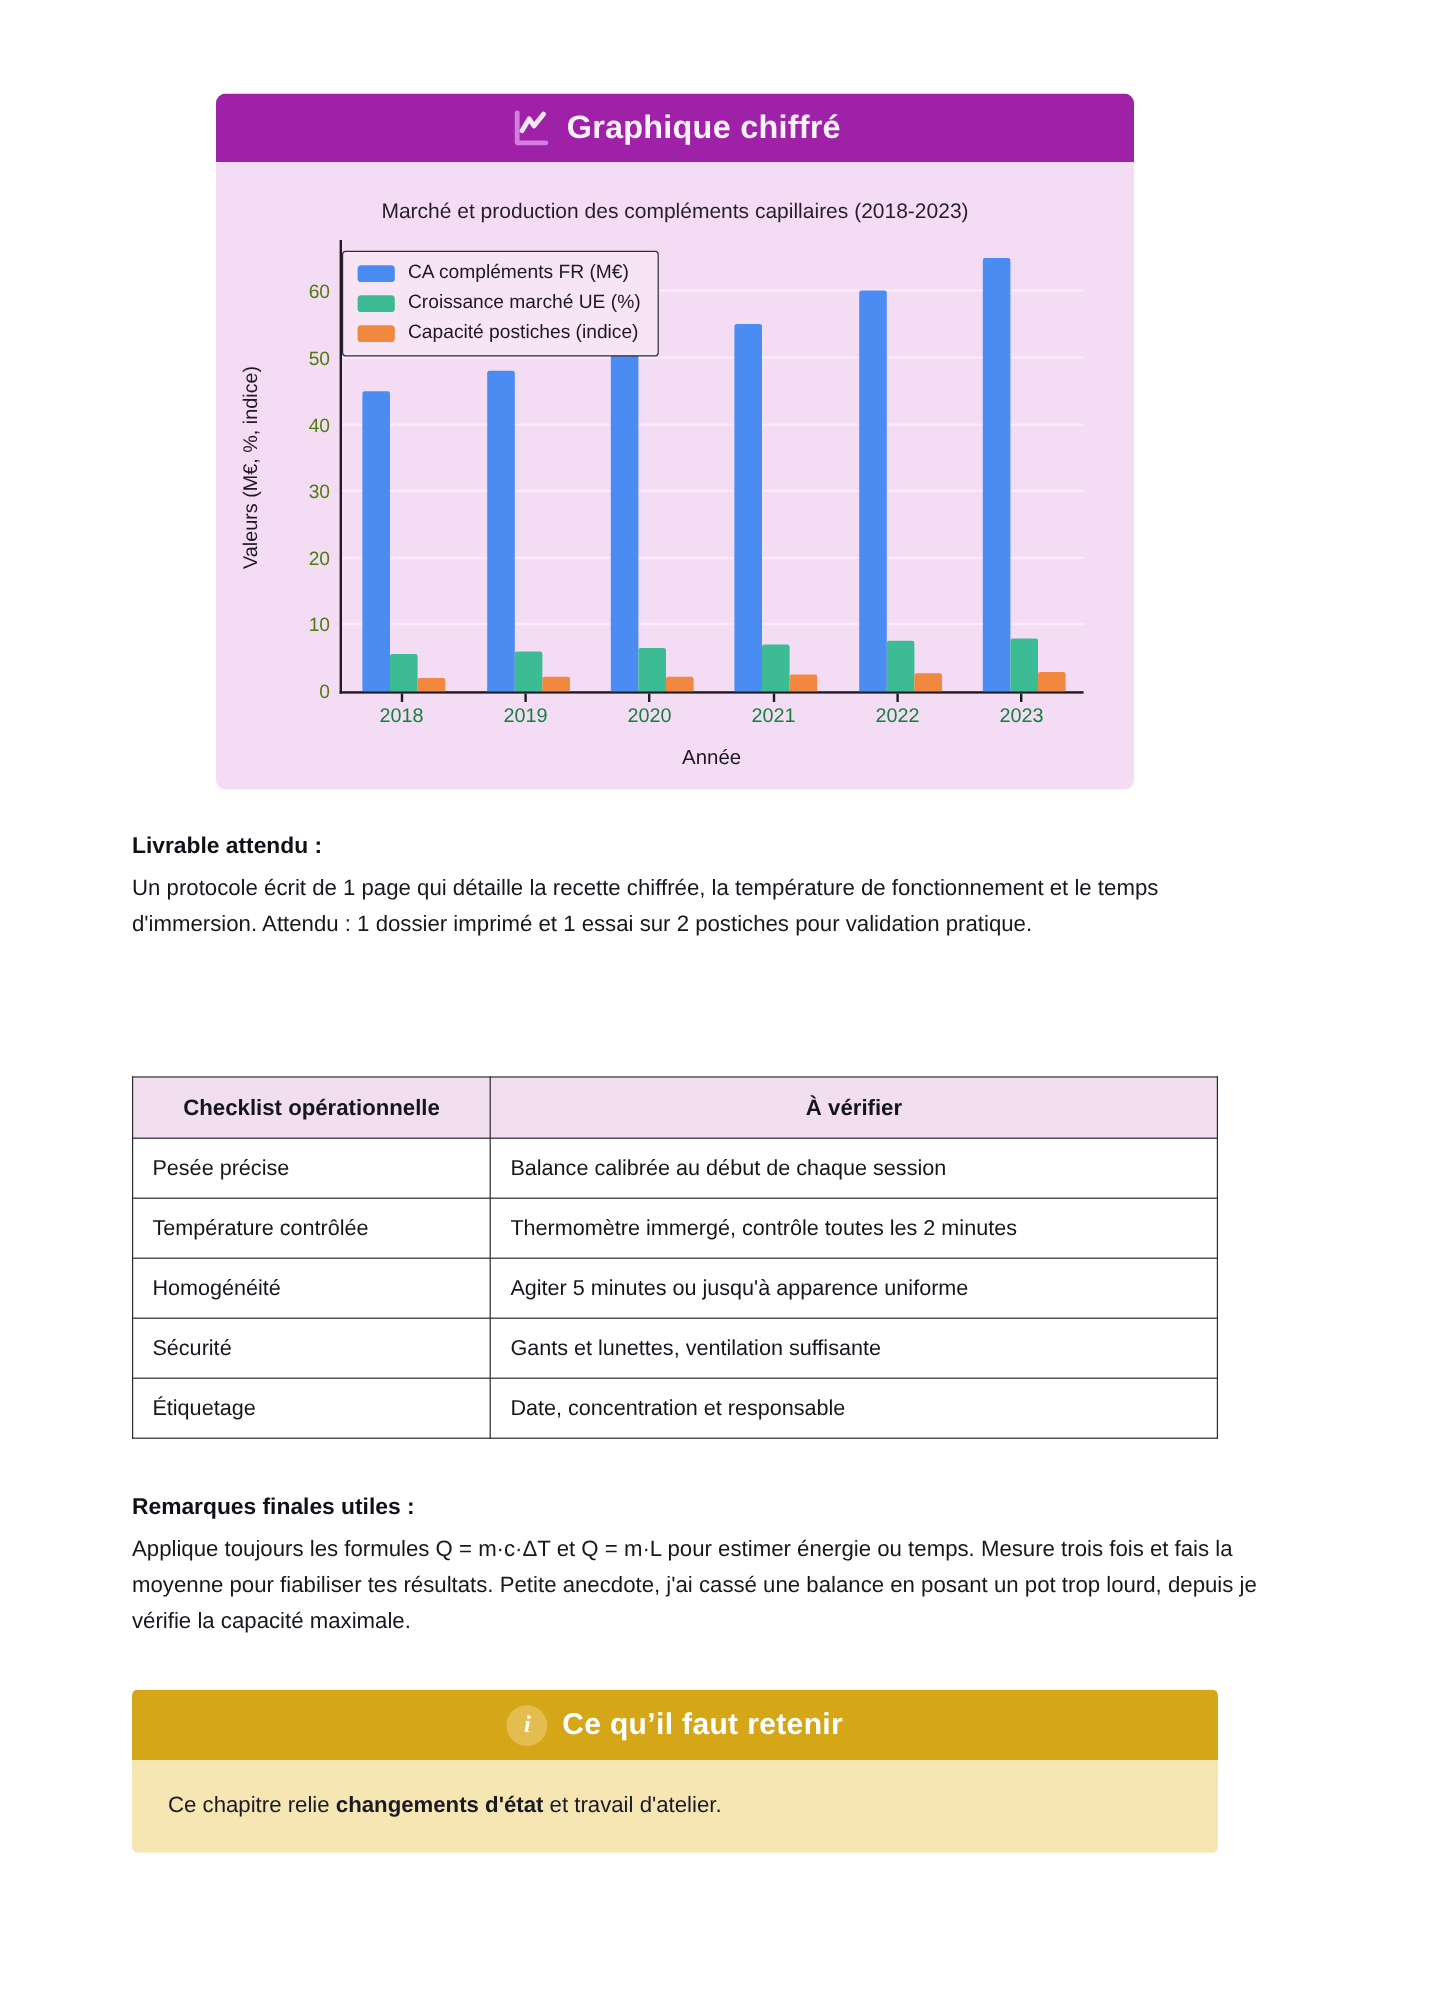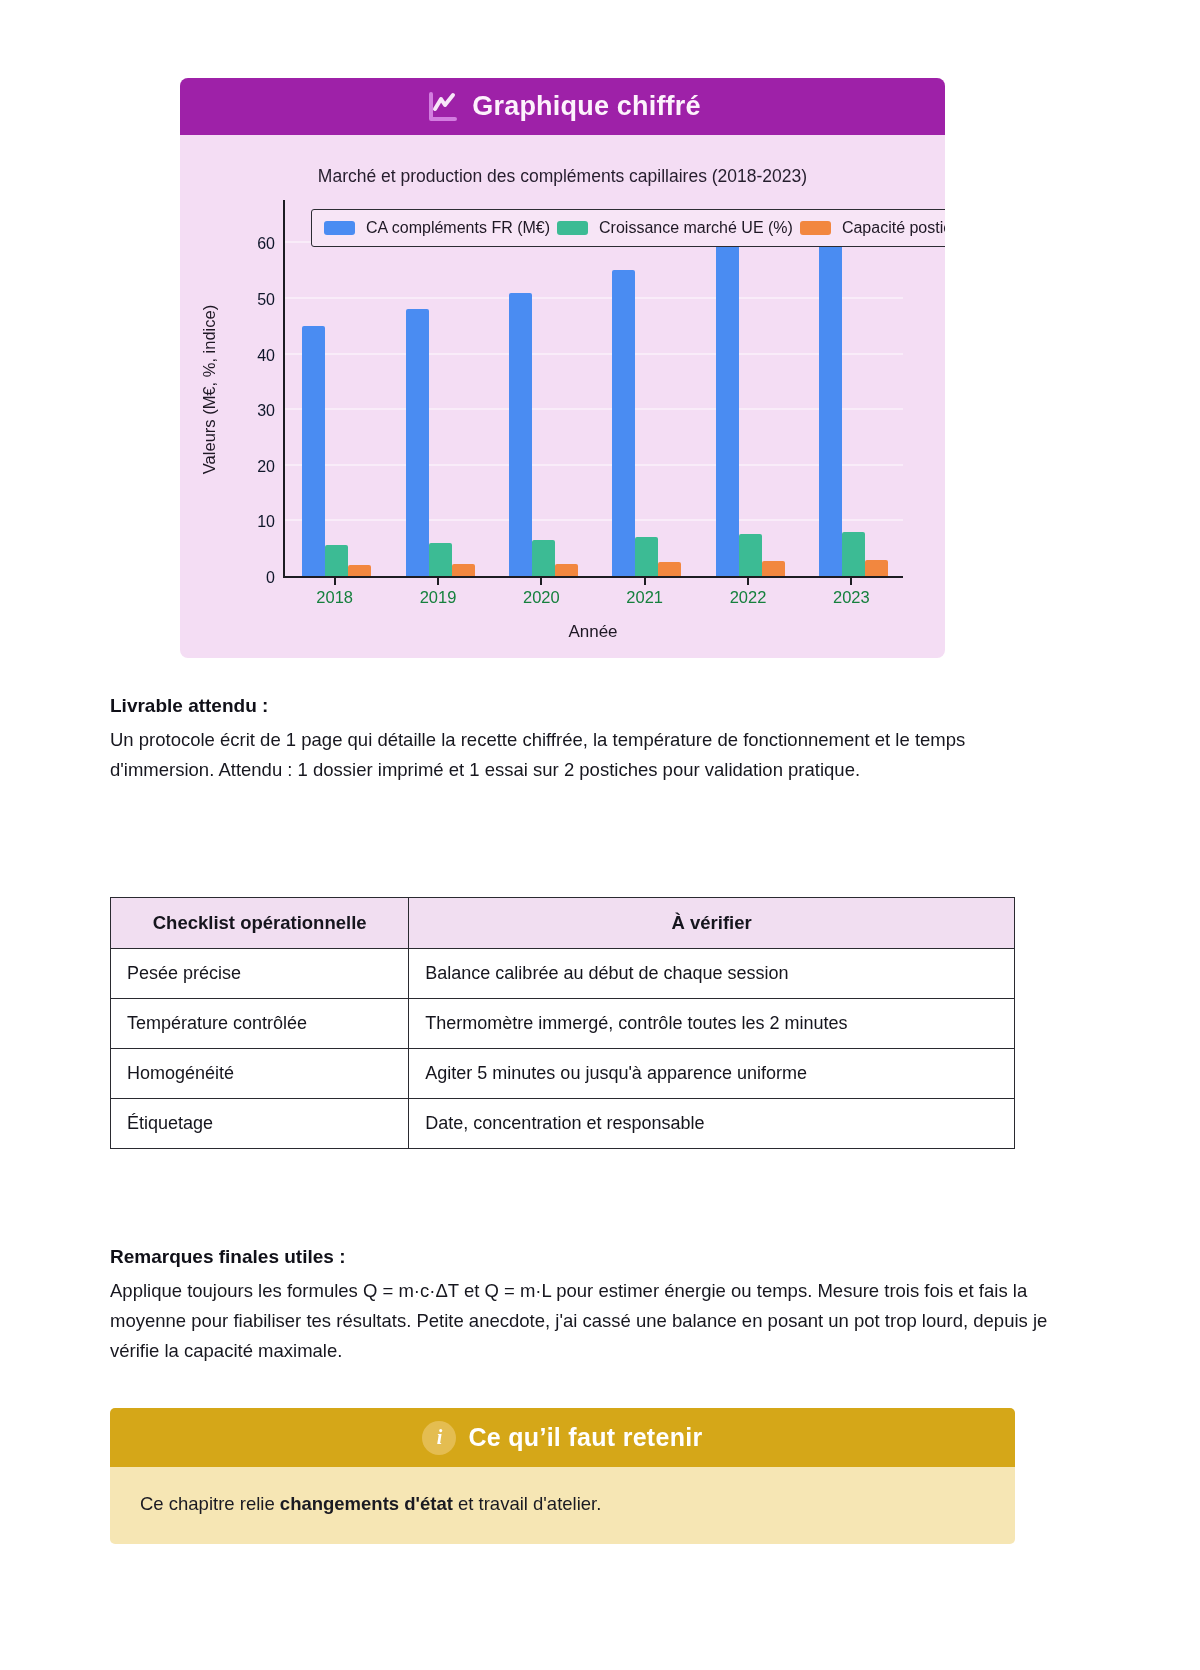--- a/index.html
+++ b/index.html
@@ -14,34 +14,34 @@
                        justify-content:center; gap:12px; }
   .chart-card-header .title { color:#fdf2fc; font-size:27px; font-weight:bold; letter-spacing:.2px; }
   .chart-title { position:absolute; left:0; top:88px; width:100%; text-align:center;
                  font-size:17.5px; font-weight:500; color:#251d2d; }
 
   .plot { position:absolute; left:103px; top:122px; width:620px; height:378px;
           border-left:2px solid #1c1c22; border-bottom:2px solid #1c1c22; }
   .gridline { position:absolute; left:0; width:100%; height:2px; background:rgba(255,255,255,.45); }
   .bar { position:absolute; bottom:0; border-radius:2px 2px 0 0; }
 
-  .ytick-label { position:absolute; right:8px; transform:translateY(50%); font-size:16px; color:#0f172a; }
+  .ytick-label { position:absolute; right:8px; transform:translateY(50%); font-size:16px; color:#4d7c0f; }
   .y-ticks { position:absolute; left:33px; top:122px; width:70px; height:378px; }
   .y-axis-label { position:absolute; left:18px; top:122px; height:378px; width:24px;
                   display:flex; align-items:center; justify-content:center; }
   .y-axis-label span { transform:rotate(-90deg); white-space:nowrap; font-size:16.5px; color:#1e1824; }
 
   .x-ticks { position:absolute; left:103px; top:500px; width:620px; height:40px; }
   .xtick-mark { position:absolute; top:0; width:2px; height:7px; background:#1c1c22; transform:translateX(-50%); }
   .xtick-label { position:absolute; top:10px; transform:translateX(-50%); font-size:16.5px; color:#15803d; }
   .x-axis-label { position:absolute; left:103px; top:544px; width:620px; text-align:center;
                   font-size:17px; color:#1e1824; }
 
-  .legend { position:absolute; left:26px; top:9px; background:#f7e5f6; border:1.6px solid #2c2c33;
-            border-radius:3px; padding:9px 14px 9px 12px; display:flex; flex-direction:row; gap:7px; }
+  .legend { position:absolute; left:0; top:9px; background:#f7e5f6; border:1.6px solid #2c2c33;
+            border-radius:3px; padding:9px 14px 9px 12px; display:flex; flex-direction:column; gap:7px; }
   .legend-row { display:flex; align-items:center; gap:11px; }
   .legend-swatch { width:31px; height:14px; border-radius:3px; flex:0 0 auto; }
   .legend-label { font-size:16px; color:#1e1824; white-space:nowrap; }
 
   
   .text-block { position:absolute; left:110px; width:955px; }
   .tb-livrable { top:695px; }
   .tb-remarques { top:1246px; }
   .block-heading { font-size:19px; font-weight:bold; color:#101018; margin-bottom:8px; }
   .block-body { font-size:18.5px; line-height:1.62; color:#17171f; }
@@ -171,20 +171,24 @@
         </tr>
         <tr>
           <td class="col-a">Température contrôlée</td>
           <td>Thermomètre immergé, contrôle toutes les 2 minutes</td>
         </tr>
         <tr>
           <td class="col-a">Homogénéité</td>
           <td>Agiter 5 minutes ou jusqu'à apparence uniforme</td>
         </tr>
         <tr>
+          <td class="col-a">Sécurité</td>
+          <td>Gants et lunettes, ventilation suffisante</td>
+        </tr>
+        <tr>
           <td class="col-a">Étiquetage</td>
           <td>Date, concentration et responsable</td>
         </tr>
       </tbody>
   </table>
 
   <section class="text-block tb-remarques">
     <div class="block-heading">Remarques finales utiles :</div>
     <div class="block-body">Applique toujours les formules Q = m·c·ΔT et Q = m·L pour estimer énergie ou temps. Mesure trois fois et fais la moyenne pour fiabiliser tes résultats. Petite anecdote, j'ai cassé une balance en posant un pot trop lourd, depuis je vérifie la capacité maximale.</div>
   </section>

